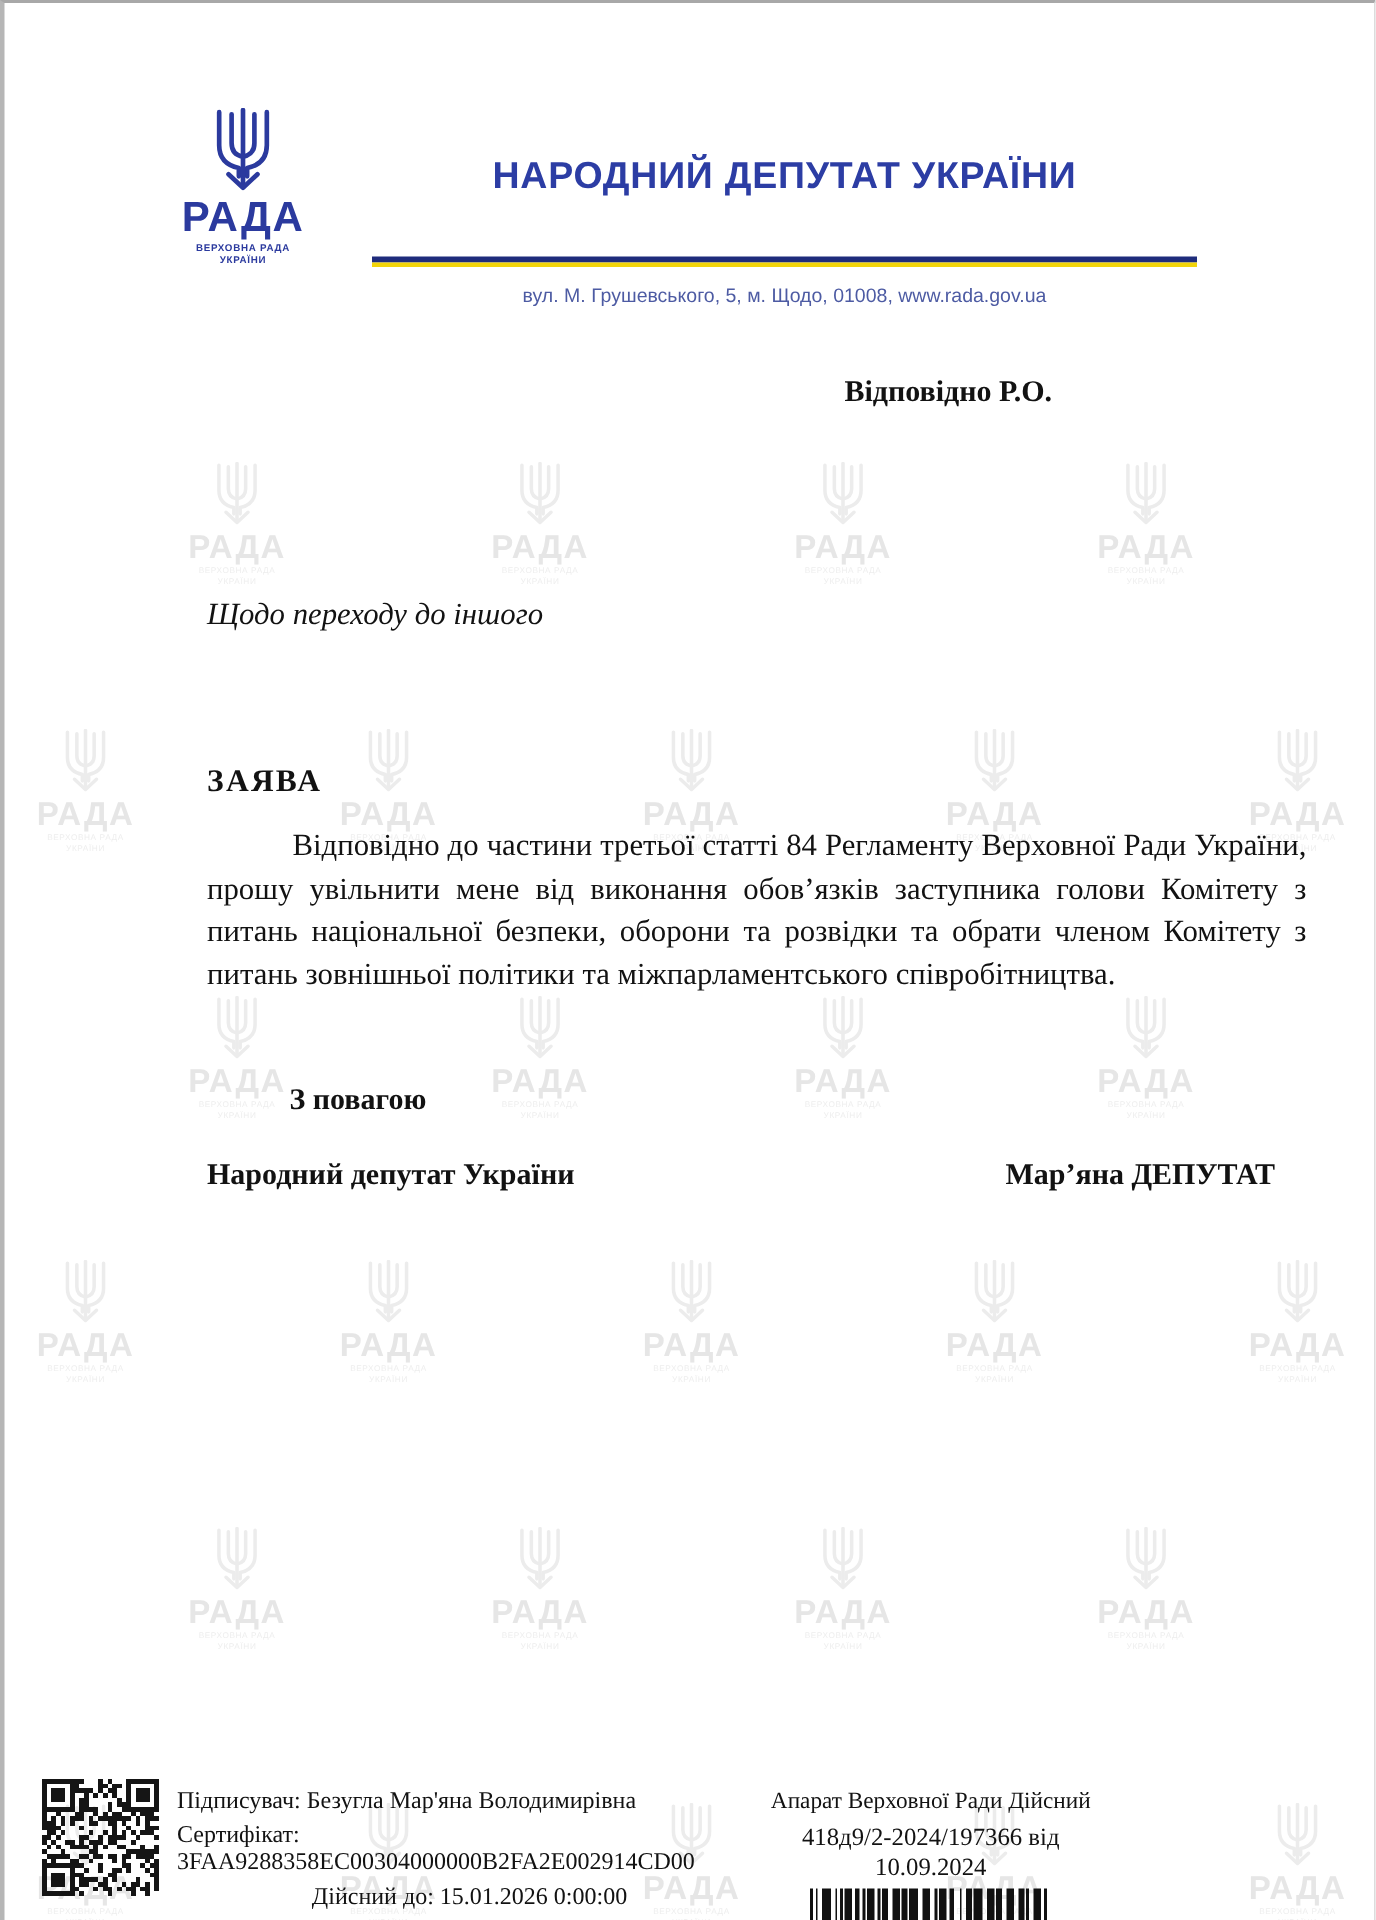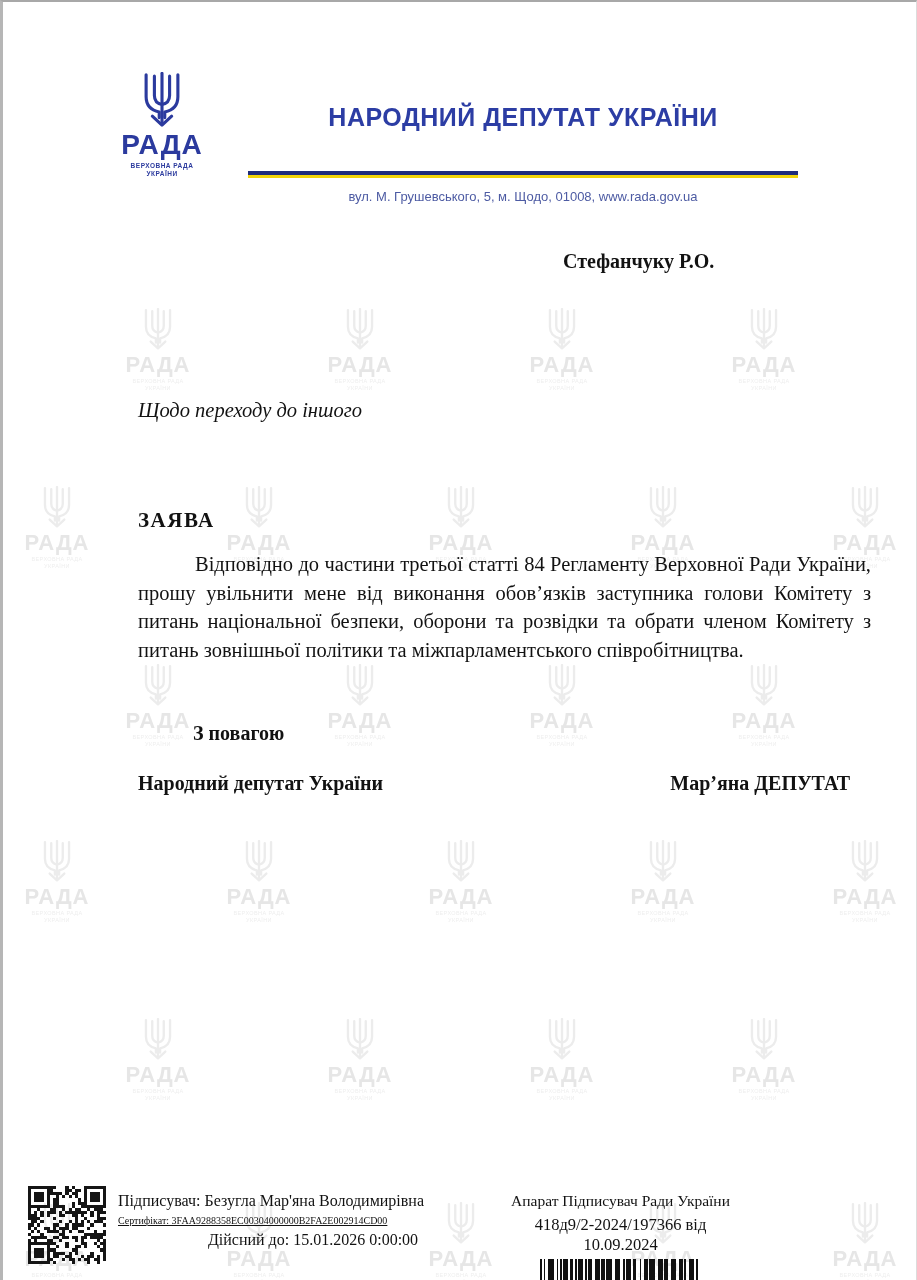--- a/index.html
+++ b/index.html
@@ -41,21 +41,21 @@
   .stmt-head{left:135px;top:506px;width:676px;text-align:left;font-size:21px;font-weight:bold;letter-spacing:1.5px;}
   .body-par{left:135px;top:548px;width:733px;font-size:20.5px;line-height:28.5px;
     text-align:justify;text-indent:57px;margin:0;}
   .salutation{left:190px;top:720px;font-size:20px;font-weight:bold;}
   .sig-row{left:135px;top:770px;width:712px;display:flex;justify-content:space-between;font-size:20px;font-weight:bold;}
   
   .qr{left:25px;top:1184px;width:78px;height:78px;}
   .eas{left:115px;top:1184px;width:390px;}
   .eas .l1{font-size:15.5px;}
   .eas .l2{font-size:16px;margin-top:6px;}
-  .eas .l3{font-size:10px;margin-top:5px;text-decoration:underline;}
+  .eas .l3{font-size:16px;margin-top:5px;}
   .eas .l4{font-size:16px;margin-top:5px;text-align:center;}
   .reg{left:500px;top:1190px;width:235px;text-align:center;}
   .reg .office{font-size:15.5px;}
   .reg .number{font-size:16.5px;margin-top:5px;}
   .barcode{height:24px;margin:4px auto 0;display:flex;align-items:stretch;justify-content:center;}
   .barcode div{background:#111;}
 </style>
 </head>
 <body>
 
@@ -381,21 +381,21 @@
     <div class="abs doc-title">НАРОДНИЙ ДЕПУТАТ УКРАЇНИ</div>
 
     <div class="abs rule">
       <div class="b"></div>
       <div class="y"></div>
     </div>
 
     <div class="abs addr">вул. М. Грушевського, 5, м. Щодо, 01008,  www.rada.gov.ua</div>
 
     <div class="abs addressee">
-      <div>Стефанчуку Р.О.</div>
+      <div>Відповідно Р.О.</div>
     </div>
 
     <div class="abs subject">
       <div>Щодо переходу до іншого</div>
     </div>
 
     <div class="abs stmt-head">ЗАЯВА</div>
     <p class="abs body-par">Відповідно до частини третьої статті 84 Регламенту Верховної Ради України, прошу увільнити мене від виконання обов’язків заступника голови Комітету з питань національної безпеки, оборони та розвідки та обрати членом Комітету з питань зовнішньої політики та міжпарламентського співробітництва.</p>
 
     <div class="abs salutation">З повагою</div>
@@ -727,21 +727,21 @@
         <rect x="22" y="24" width="1" height="1" fill="#151515"></rect>
       </svg>
 
     <div class="abs eas">
       <div class="l2">Підписувач: Безугла Мар'яна Володимирівна</div>
       <div class="l3">Сертифікат: 3FAA9288358EC00304000000B2FA2E002914CD00</div>
       <div class="l4">Дійсний до: 15.01.2026 0:00:00</div>
     </div>
 
     <div class="abs reg">
-      <div class="office">Апарат Підписувач Ради України</div>
+      <div class="office">Апарат Верховної Ради Дійсний</div>
       <div class="number">418д9/2-2024/197366 від 10.09.2024</div>
       <div class="barcode" id="barcode">
           <div style="width:1.7px;margin-right:1.6px"></div>
           <div style="width:1.7px;margin-right:3.2px"></div>
           <div style="width:5.1px;margin-right:3.2px"></div>
           <div style="width:1.7px;margin-right:1.6px"></div>
           <div style="width:1.7px;margin-right:1.6px"></div>
           <div style="width:5.1px;margin-right:1.6px"></div>
           <div style="width:3.4px;margin-right:1.6px"></div>
           <div style="width:1.7px;margin-right:1.6px"></div>

